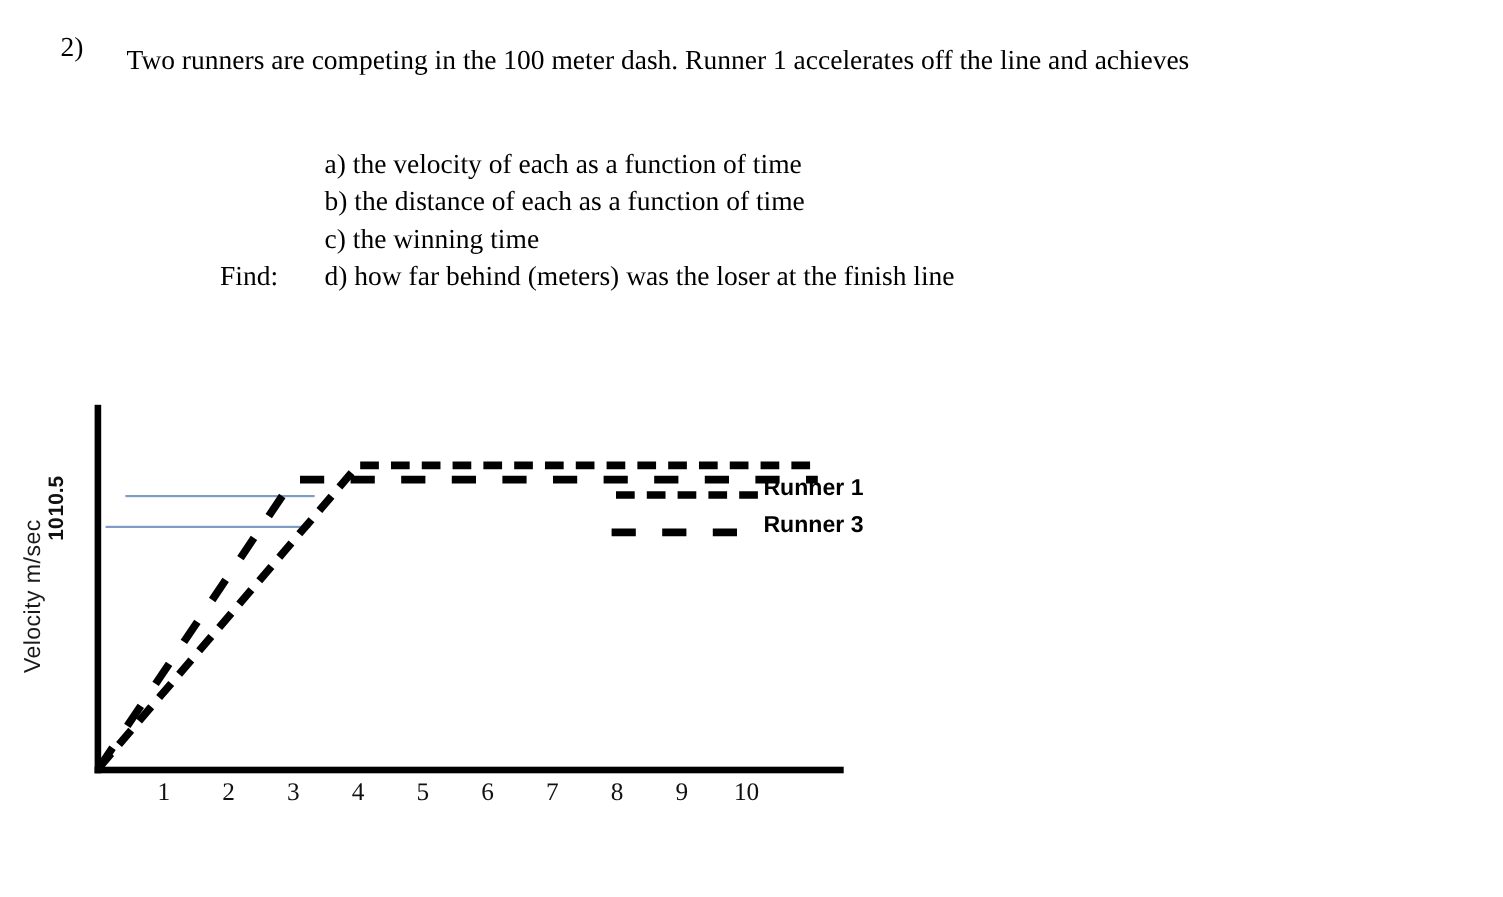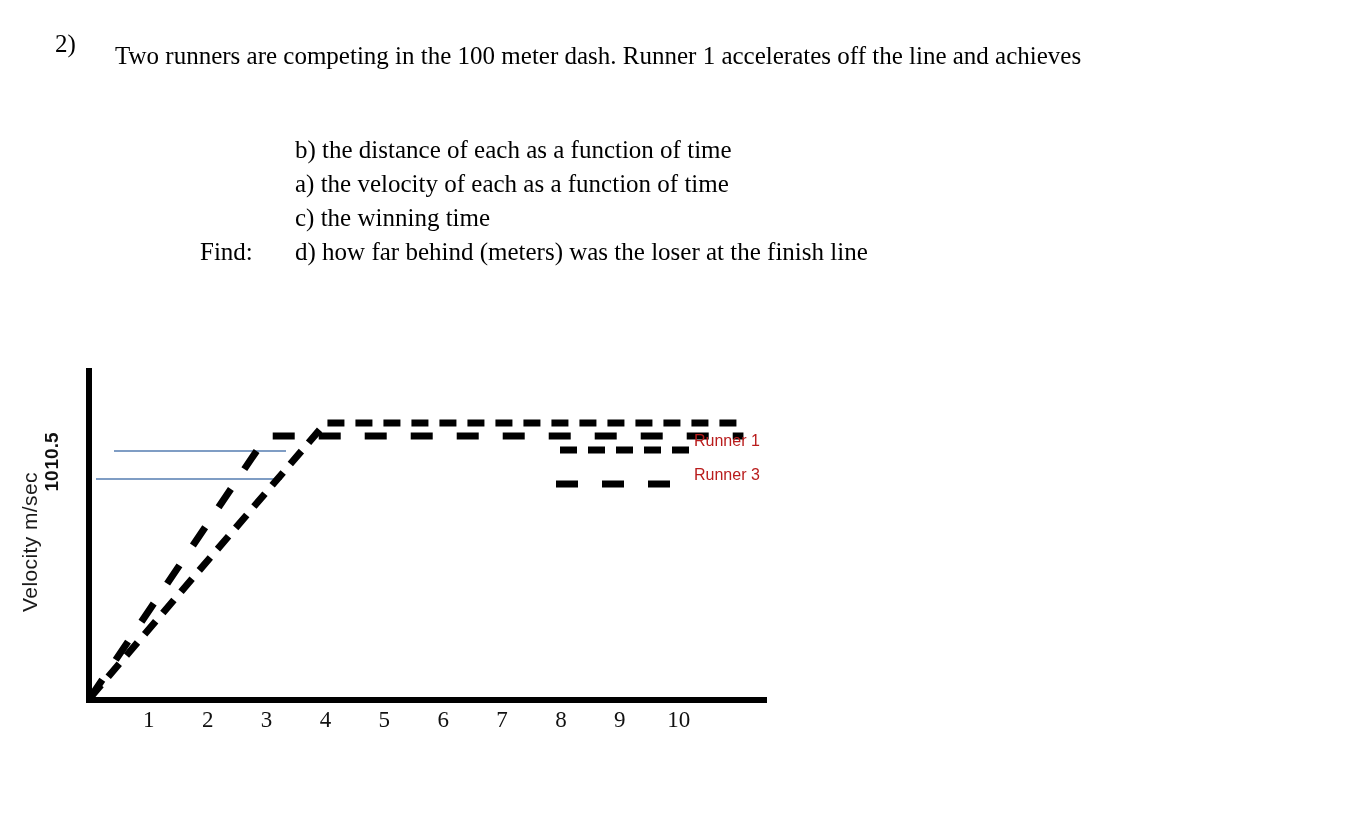--- a/index.html
+++ b/index.html
@@ -161,44 +161,45 @@
     top: 367px;
     font-family: "Liberation Serif", serif;
     font-size: 23px;
     text-align: center;
     color: #111111;
   }
 
   .legend-entry {
     position: absolute;
     font-family: "Liberation Sans", sans-serif;
-    font-size: 16px;
-    color: #b91c1c;
-    white-space: nowrap;
+    font-size: 21px;
+    color: #000000;
+    white-space: nowrap;
+    font-weight: bold;
   }
   #legend-runner-1 { left: 694px; top: 92px; }
   #legend-runner-2 { left: 694px; top: 126px; }
 </style>
 </head>
 <body>
 
 <div id="problem-block">
   <div class="prob-row">
     <div class="prob-number">2)</div>
     <div class="prob-text">
       <p>Two runners are competing in the 100 meter dash.  Runner 1 accelerates off the line and achieves</p>
     </div>
   </div>
 </div>
 
 <div id="find-block">
   <div id="find-label">Find:</div>
   <div id="find-items">
+    <div class="find-item">a) the velocity of each as a function of time</div>
     <div class="find-item">b) the distance of each as a function of time</div>
-    <div class="find-item">a) the velocity of each as a function of time</div>
     <div class="find-item">c) the winning time</div>
     <div class="find-item">d) how far behind (meters) was the loser at the finish line</div>
   </div>
 </div>
 
 <div id="chart">
 
   <div id="y-axis-title">Velocity  m/sec</div>
 
   <div class="y-tick-label" id="y-tick-10-5">10.5</div>

